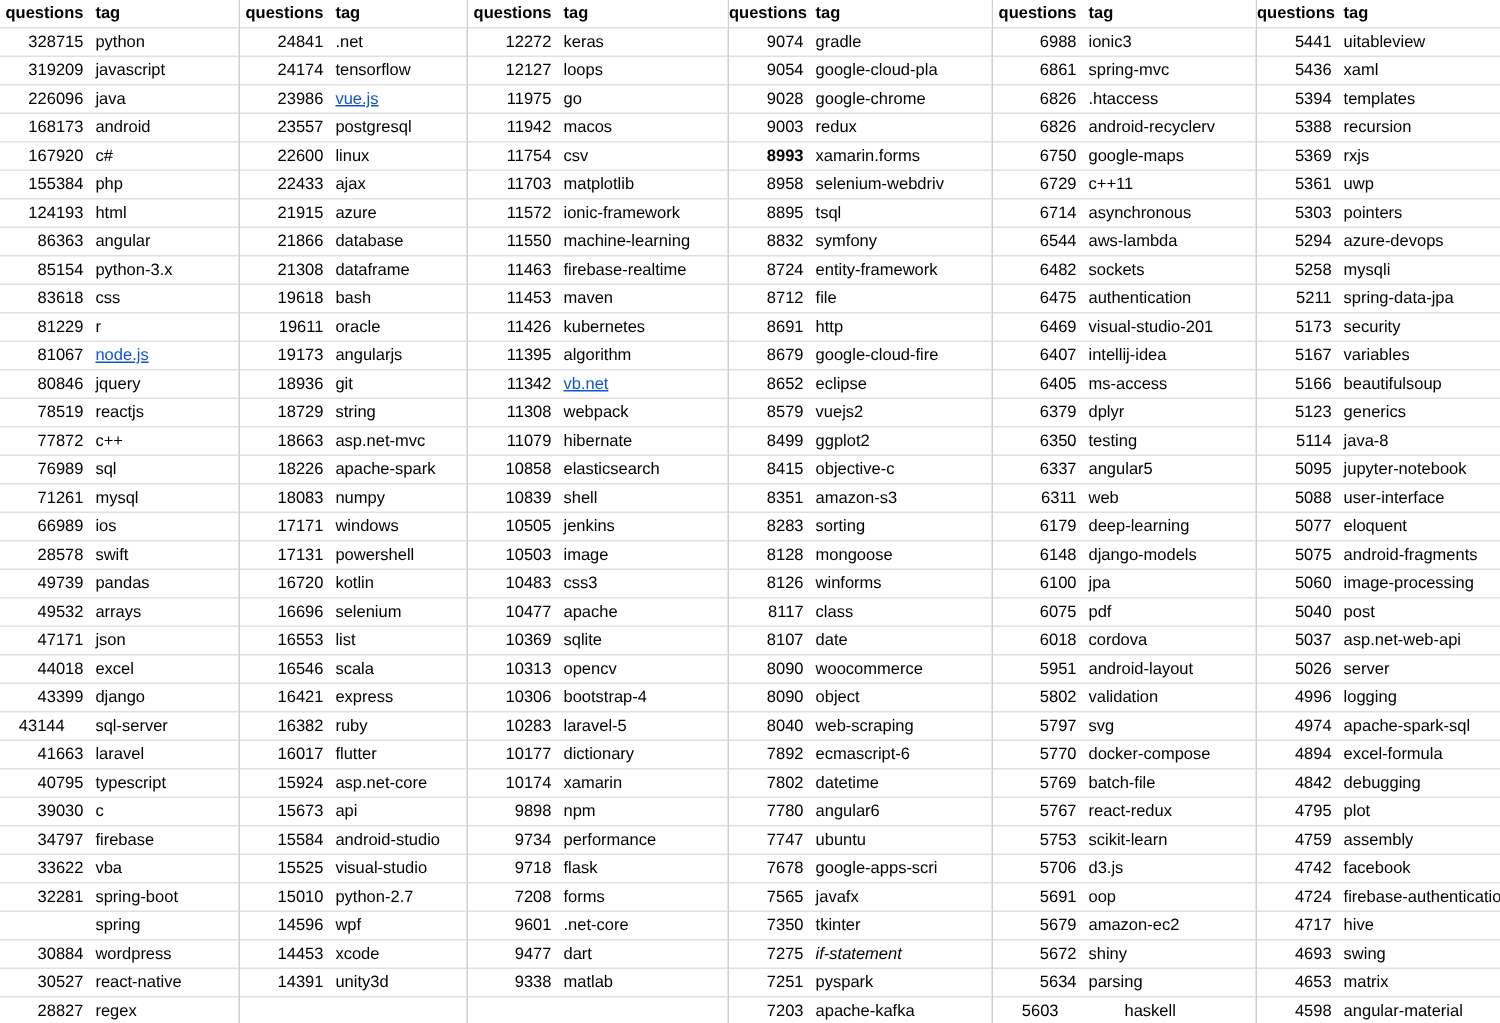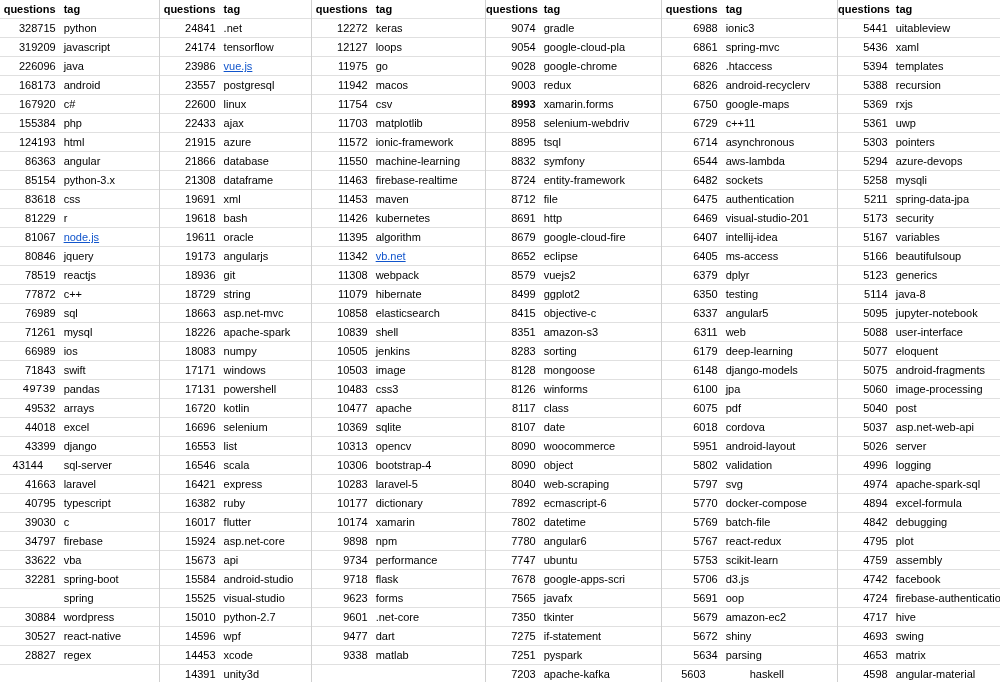--- a/index.html
+++ b/index.html
@@ -121,30 +121,34 @@
       </div>
       <div class="row">
         <div class="q" style="width: 60px;">71261</div>
         <div class="t" style="width: 100px;">mysql</div>
       </div>
       <div class="row">
         <div class="q" style="width: 60px;">66989</div>
         <div class="t" style="width: 100px;">ios</div>
       </div>
       <div class="row">
-        <div class="q" style="width: 60px;">71843</div>
+        <div class="q" style="width: 60px;">28578</div>
         <div class="t" style="width: 100px;">swift</div>
       </div>
       <div class="row">
-        <div class="q" style="width: 60px; font-family: Liberation Mono, monospace;">49739</div>
+        <div class="q" style="width: 60px;">49739</div>
         <div class="t" style="width: 100px;">pandas</div>
       </div>
       <div class="row">
         <div class="q" style="width: 60px;">49532</div>
         <div class="t" style="width: 100px;">arrays</div>
+      </div>
+      <div class="row">
+        <div class="q" style="width: 60px;">47171</div>
+        <div class="t" style="width: 100px;">json</div>
       </div>
       <div class="row">
         <div class="q" style="width: 60px;">44018</div>
         <div class="t" style="width: 100px;">excel</div>
       </div>
       <div class="row">
         <div class="q" style="width: 60px;">43399</div>
         <div class="t" style="width: 100px;">django</div>
       </div>
       <div class="row">
@@ -227,24 +231,20 @@
       </div>
       <div class="row">
         <div class="q" style="width: 60px;">21866</div>
         <div class="t" style="width: 92px;">database</div>
       </div>
       <div class="row">
         <div class="q" style="width: 60px;">21308</div>
         <div class="t" style="width: 92px;">dataframe</div>
       </div>
       <div class="row">
-        <div class="q" style="width: 60px;">19691</div>
-        <div class="t" style="width: 92px;">xml</div>
-      </div>
-      <div class="row">
         <div class="q" style="width: 60px;">19618</div>
         <div class="t" style="width: 92px;">bash</div>
       </div>
       <div class="row">
         <div class="q" style="width: 60px;">19611</div>
         <div class="t" style="width: 92px;">oracle</div>
       </div>
       <div class="row">
         <div class="q" style="width: 60px;">19173</div>
         <div class="t" style="width: 92px;">angularjs</div>
@@ -457,21 +457,21 @@
       </div>
       <div class="row">
         <div class="q" style="width: 60px;">9734</div>
         <div class="t" style="width: 114px;">performance</div>
       </div>
       <div class="row">
         <div class="q" style="width: 60px;">9718</div>
         <div class="t" style="width: 114px;">flask</div>
       </div>
       <div class="row">
-        <div class="q" style="width: 60px;">9623</div>
+        <div class="q" style="width: 60px;">7208</div>
         <div class="t" style="width: 114px;">forms</div>
       </div>
       <div class="row">
         <div class="q" style="width: 60px;">9601</div>
         <div class="t" style="width: 114px;">.net-core</div>
       </div>
       <div class="row">
         <div class="q" style="width: 60px;">9477</div>
         <div class="t" style="width: 114px;">dart</div>
       </div>
@@ -608,21 +608,21 @@
       <div class="row">
         <div class="q" style="width: 54px;">7565</div>
         <div class="t" style="width: 122px;">javafx</div>
       </div>
       <div class="row">
         <div class="q" style="width: 54px;">7350</div>
         <div class="t" style="width: 122px;">tkinter</div>
       </div>
       <div class="row">
         <div class="q" style="width: 54px;">7275</div>
-        <div class="t" style="width: 122px;">if-statement</div>
+        <div class="t" style="width: 122px; font-style: italic;">if-statement</div>
       </div>
       <div class="row">
         <div class="q" style="width: 54px;">7251</div>
         <div class="t" style="width: 122px;">pyspark</div>
       </div>
       <div class="row">
         <div class="q" style="width: 54px;">7203</div>
         <div class="t" style="width: 122px;">apache-kafka</div>
       </div>
     </div>

